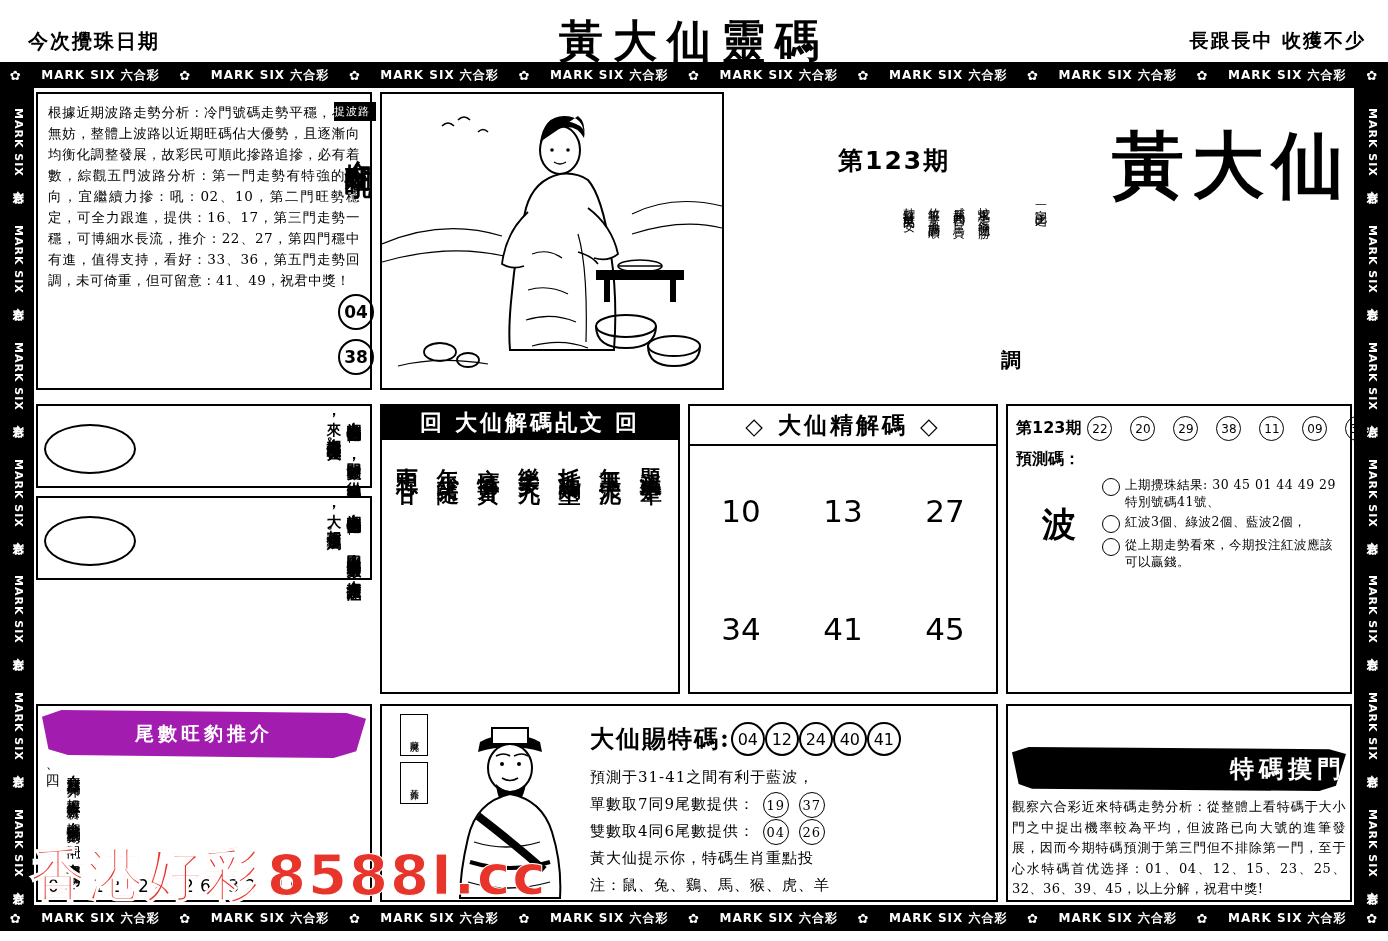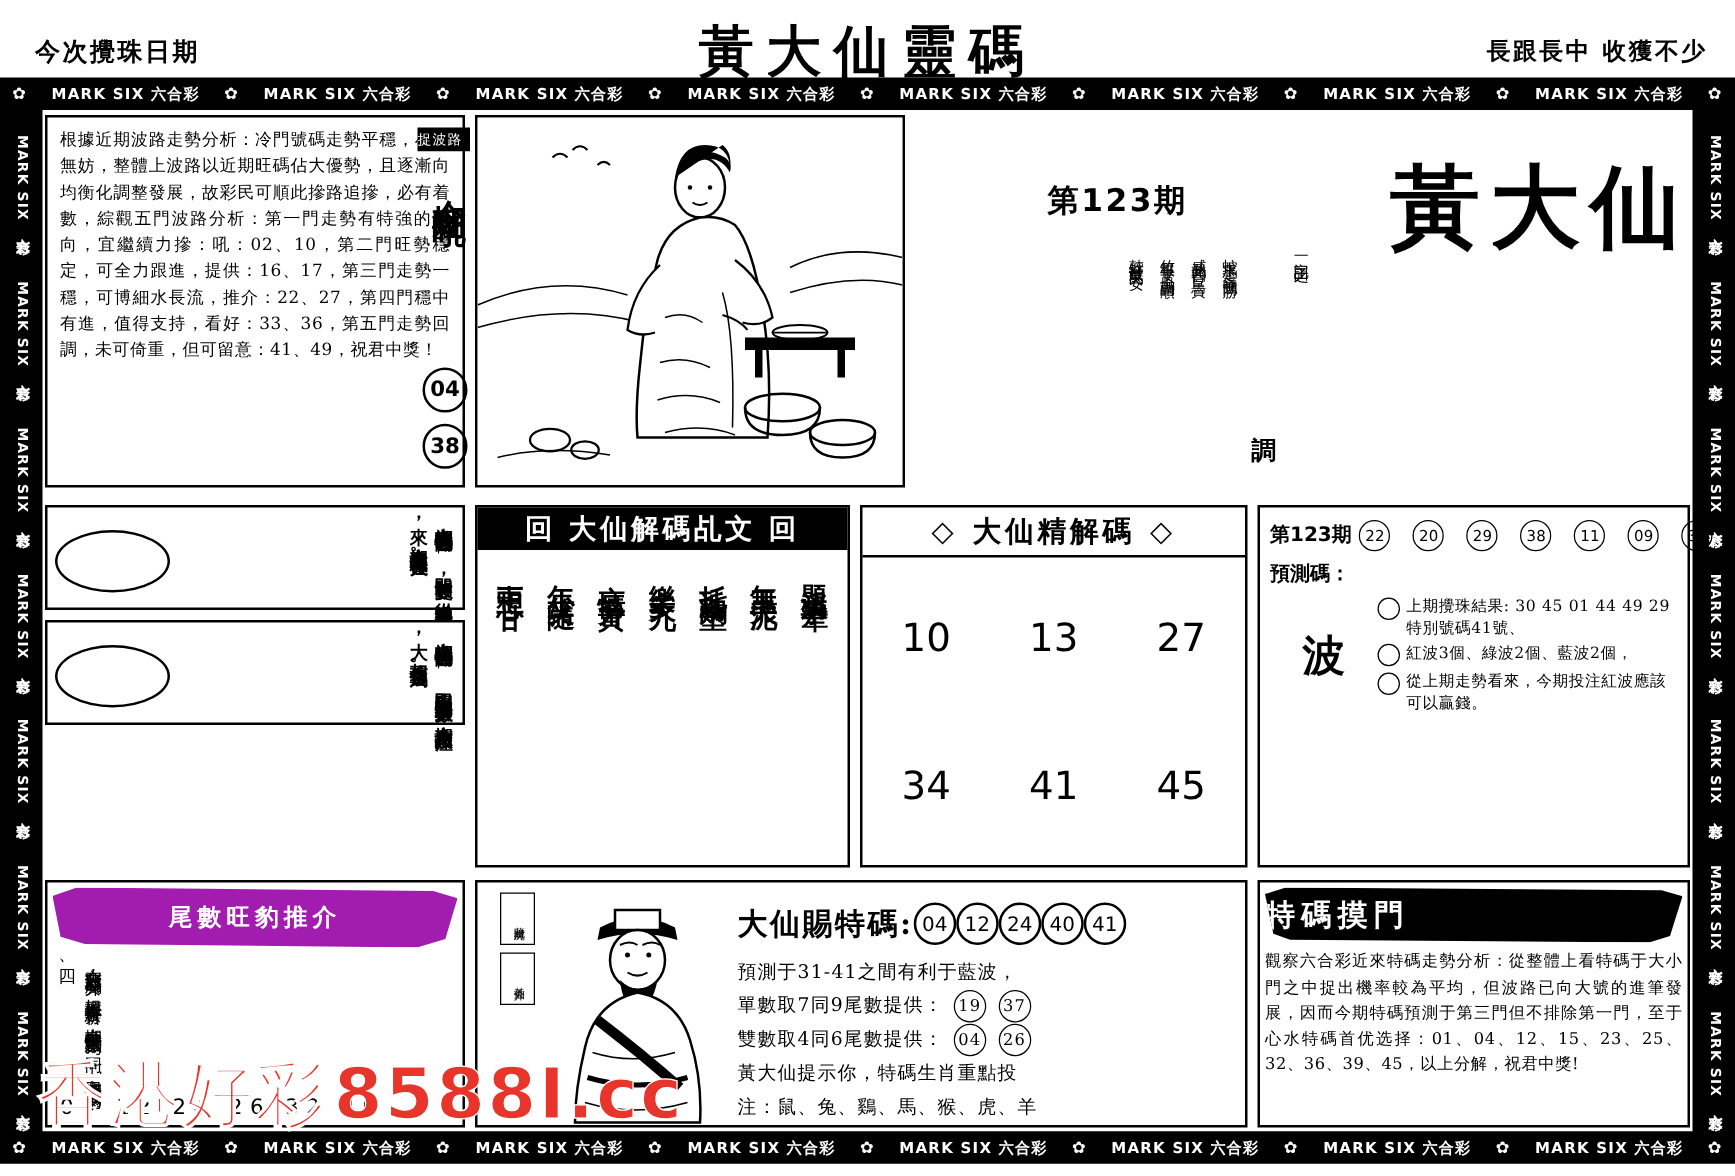--- a/index.html
+++ b/index.html
@@ -104,23 +104,23 @@
         display:flex;align-items:center;justify-content:center;writing-mode:vertical-rl;font-size:9px;letter-spacing:1px;}
   .gift-row{position:absolute;left:208px;top:16px;display:flex;align-items:center;gap:0;}
   .gift-label{font-size:24px;font-weight:bold;letter-spacing:2px;font-family:"DejaVu Serif","Liberation Serif",serif;}
   .gift-ball{width:30px;height:30px;border:2px solid #000;border-radius:50%;display:flex;align-items:center;justify-content:center;font-size:16px;}
   .mid-lines{position:absolute;left:208px;top:58px;width:400px;font-size:15px;line-height:27px;letter-spacing:1px;
              font-family:"DejaVu Serif","Liberation Serif",serif;}
   .inline-ball{display:inline-flex;width:24px;height:24px;border:1.5px solid #000;border-radius:50%;
                align-items:center;justify-content:center;font-size:13px;vertical-align:middle;margin:0 2px;}
 
   .right-box{left:970px;top:612px;width:346px;height:198px;padding:4px;}
-  .right-banner{height:44px;background:#000;color:#fff;display:flex;align-items:center;justify-content:flex-start;gap:8px;
+  .right-banner{height:44px;background:#000;color:#fff;display:flex;align-items:center;justify-content:flex-end;gap:8px;
           font-size:24px;font-weight:bold;letter-spacing:5px;font-family:"DejaVu Serif","Liberation Serif",serif;
-          clip-path:polygon(0 12%,5% 0,95% 5%,100% 16%,97% 88%,92% 100%,6% 95%,2% 84%);}
+          clip-path:polygon(0 12%,5% 0,95% 5%,100% 16%,97% 88%,92% 100%,6% 95%,2% 84%);margin-top:37px;}
   .right-text{margin-top:6px;font-size:13px;line-height:20.5px;letter-spacing:0.5px;text-align:justify;
               font-family:"DejaVu Serif","Liberation Serif",serif;}
 
   
   .watermark{position:absolute;left:30px;top:838px;width:880px;height:70px;z-index:40;pointer-events:none;}
   .wm-text{font-size:56px;font-weight:bold;color:#e8352b;letter-spacing:2px;font-family:"DejaVu Sans","Liberation Sans",sans-serif;
            -webkit-text-stroke:1px #fff;}
 
   .numrow{position:absolute;left:10px;bottom:4px;font-size:17px;letter-spacing:6px;}
 </style>

